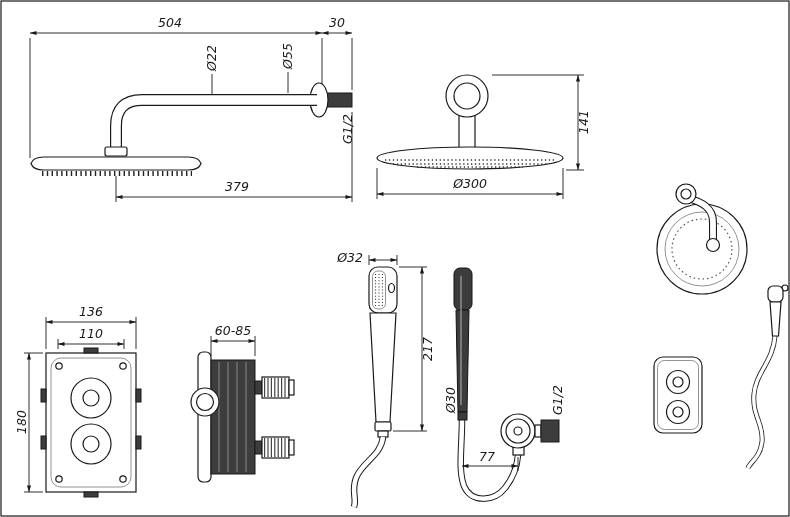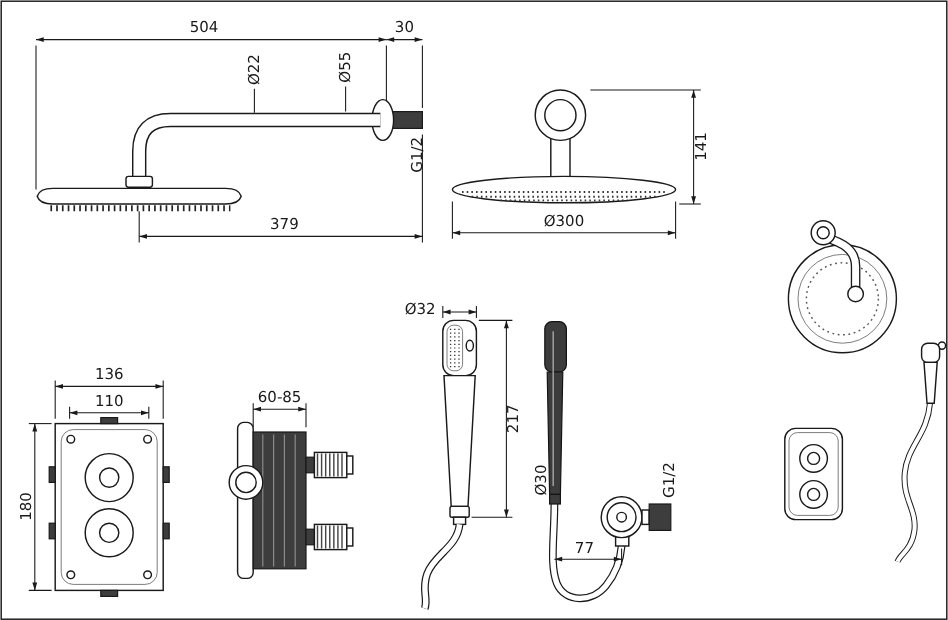--- a/index.html
+++ b/index.html
@@ -1,16 +1,16 @@
 <!DOCTYPE html>
 <html style="--bg: #ffffff; --ink: #1a1a1a; --dark_fill: #3d3d3d;"><head>
 <meta charset="utf-8">
 <style>
   html,body{margin:0;padding:0;background:#fff;}
-  .sheet{position:relative;width:677px;height:517px;background:var(--bg,#ffffff);}
+  .sheet{position:relative;width:677px;height:517px;background:var(--bg,#ffffff);font-style:italic;}
   svg{display:block;}
   text{font-family:"DejaVu Sans","Liberation Sans",sans-serif;font-size:12.5px;fill:var(--ink,#1a1a1a);}
   .mid{text-anchor:middle;}
   .end{text-anchor:end;}
   .dln{stroke:var(--ink,#1a1a1a);stroke-width:0.9;fill:none;}
   .oln{stroke:var(--ink,#1a1a1a);stroke-width:1.2;fill:none;}
   .fw{fill:#ffffff;stroke:var(--ink,#1a1a1a);stroke-width:1.2;}
   .fd{fill:var(--dark_fill,#3d3d3d);stroke:var(--ink,#1a1a1a);stroke-width:1;}
   .fd2{fill:#3c3c3c;stroke:#141414;stroke-width:1;}
   .thin{stroke:#777;stroke-width:0.8;fill:none;}

